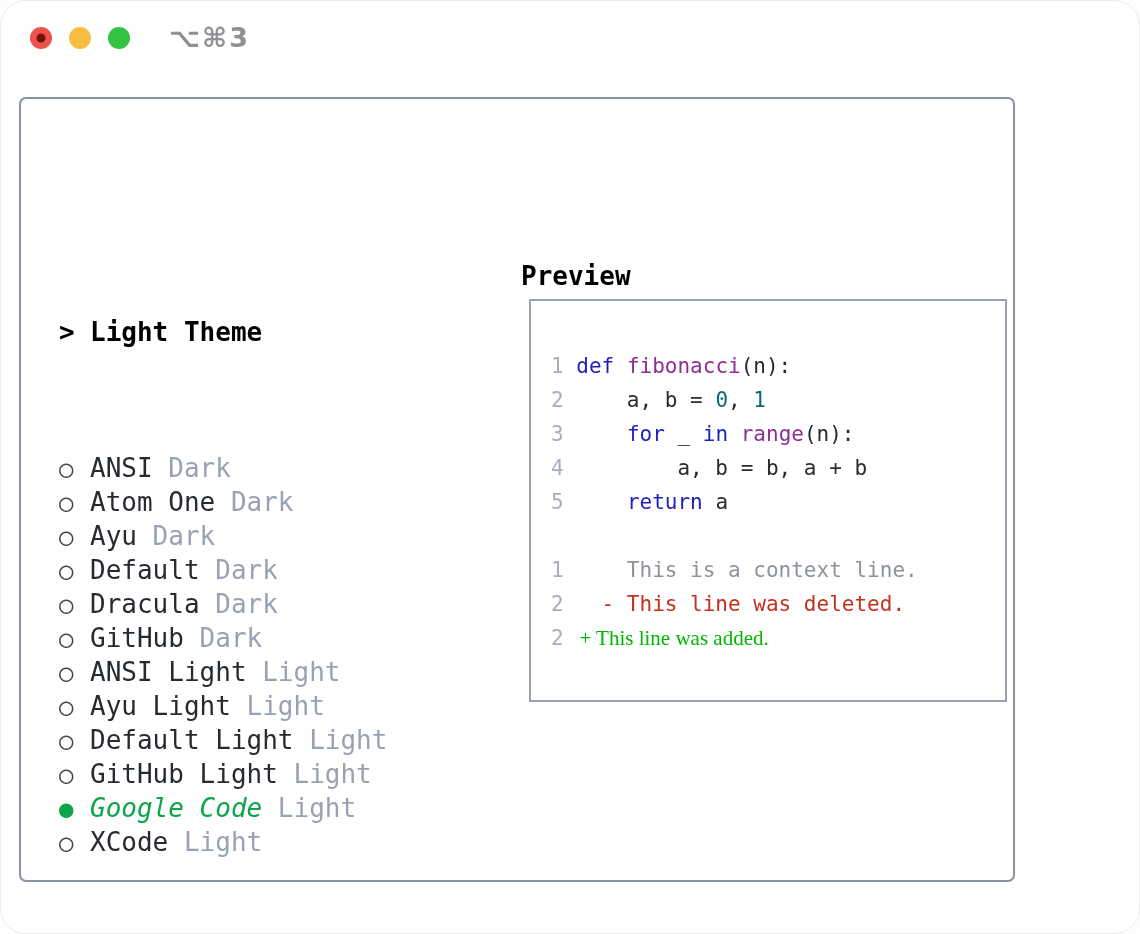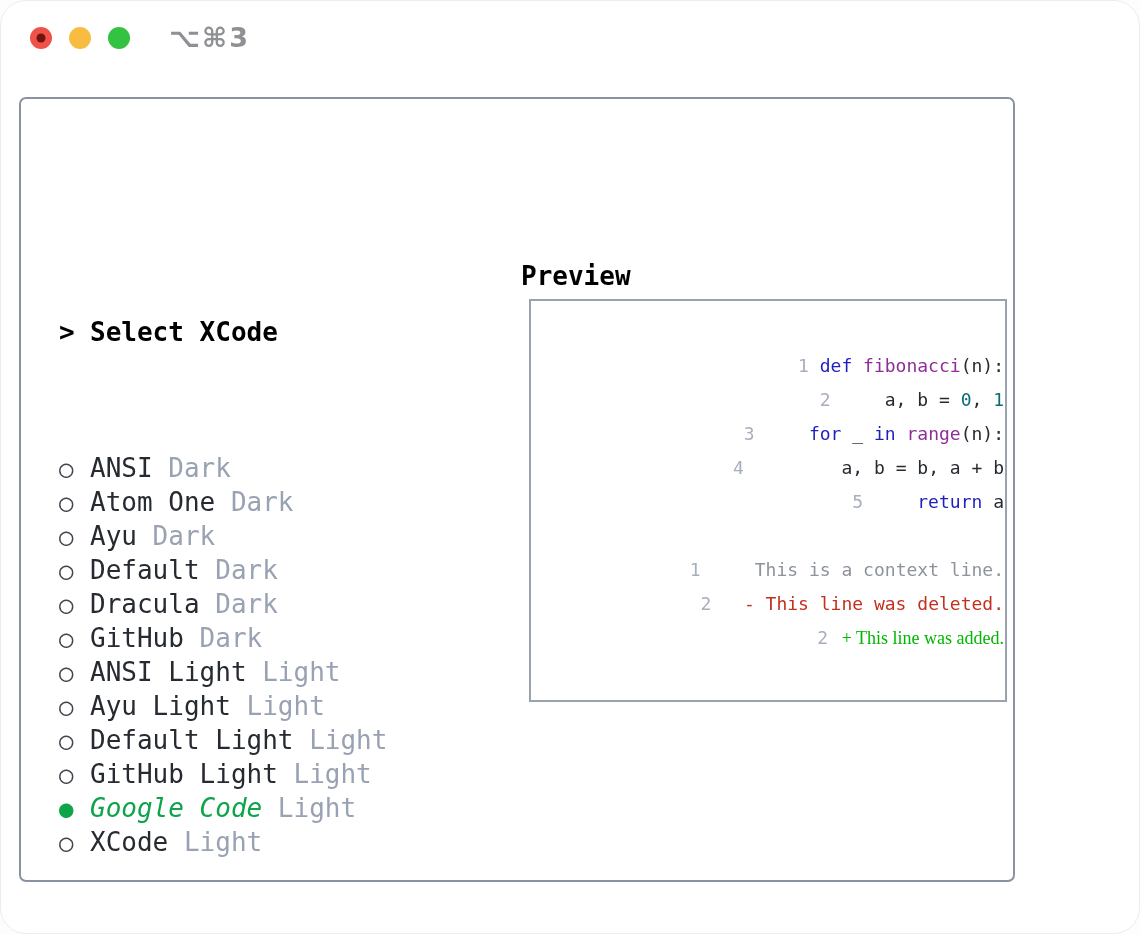--- a/index.html
+++ b/index.html
@@ -46,23 +46,22 @@
   
   .preview-title {
     position:absolute; left:500px; top:160px; height:34px; line-height:34px;
     font-size:26px; font-weight:bold; color:#000;
   }
   .pbox {
     position:absolute; left:508px; top:200px; width:478px; height:403px;
     border:2px solid var(--preview-border); background:#fff;
   }
   .code {
-    padding:48px 1px 0 20px; font-size:18px; line-height:34px; white-space:pre;
+    padding:48px 17px 0 20px; font-size:21px; line-height:34px; white-space:pre;
     color:var(--text);
-    text-align:right;
   }
   .ln  { color:var(--lnum); }
   .pl  { color:var(--text); }
   .kw  { color:var(--kw); }
   .fn  { color:var(--fn); }
   .nm  { color:var(--nm); }
   .ctx { color:var(--ctx); }
   .del { color:var(--del); }
   .add { color:var(--add);font-family:Liberation Serif, serif; }
 </style>
@@ -76,21 +75,21 @@
         <span class="dot"></span>
       </span>
     <span class="light light-yellow"></span>
     <span class="light light-green"></span>
   </div>
   <div class="win-title">⌥⌘3</div>
 
   <div class="panel">
 
     <div class="left">
-      <div class="row hdr"><span class="marker">&gt;</span><span class="hdr-label">Select XCode</span></div>
+      <div class="row hdr"><span class="marker">&gt;</span><span class="hdr-label">Light Theme</span></div>
 
       <div id="theme-list"><div class="row"><span class="marker">○</span><span class="name">ANSI</span><span class="muted"> Dark</span></div><div class="row"><span class="marker">○</span><span class="name">Atom One</span><span class="muted"> Dark</span></div><div class="row"><span class="marker">○</span><span class="name">Ayu</span><span class="muted"> Dark</span></div><div class="row"><span class="marker">○</span><span class="name">Default</span><span class="muted"> Dark</span></div><div class="row"><span class="marker">○</span><span class="name">Dracula</span><span class="muted"> Dark</span></div><div class="row"><span class="marker">○</span><span class="name">GitHub</span><span class="muted"> Dark</span></div><div class="row"><span class="marker">○</span><span class="name">ANSI Light</span><span class="muted"> Light</span></div><div class="row"><span class="marker">○</span><span class="name">Ayu Light</span><span class="muted"> Light</span></div><div class="row"><span class="marker">○</span><span class="name">Default Light</span><span class="muted"> Light</span></div><div class="row"><span class="marker">○</span><span class="name">GitHub Light</span><span class="muted"> Light</span></div><div class="row"><span class="marker sel">●</span><span class="sel-name">Google Code</span><span class="muted"> Light</span></div><div class="row"><span class="marker">○</span><span class="name">XCode</span><span class="muted"> Light</span></div></div>
 
       
 
       
 
       
 
       

